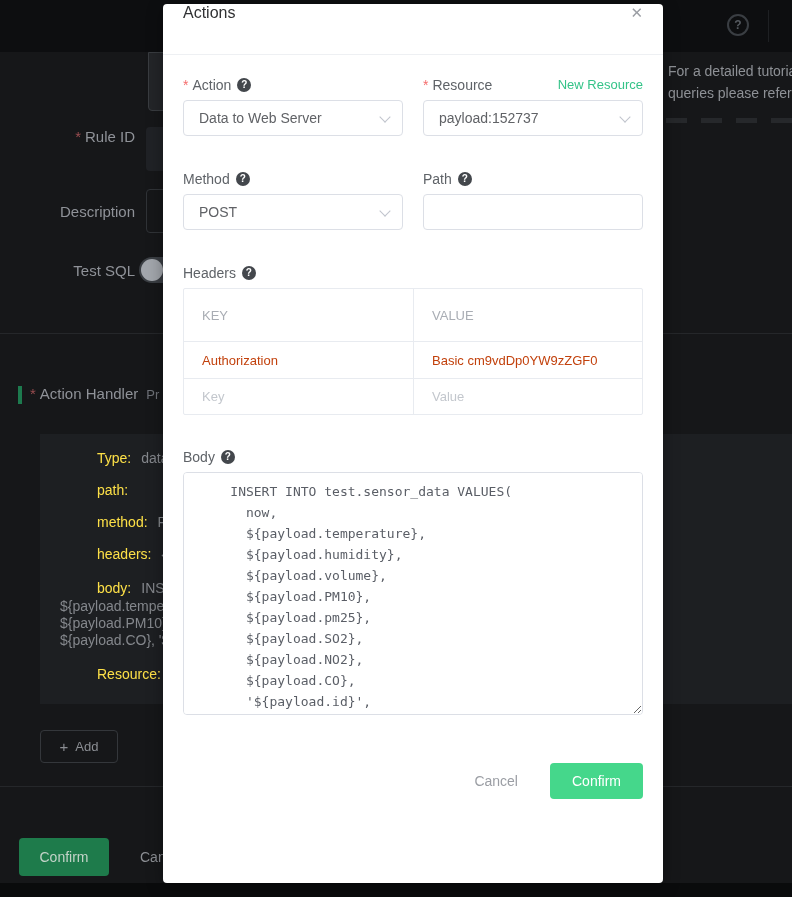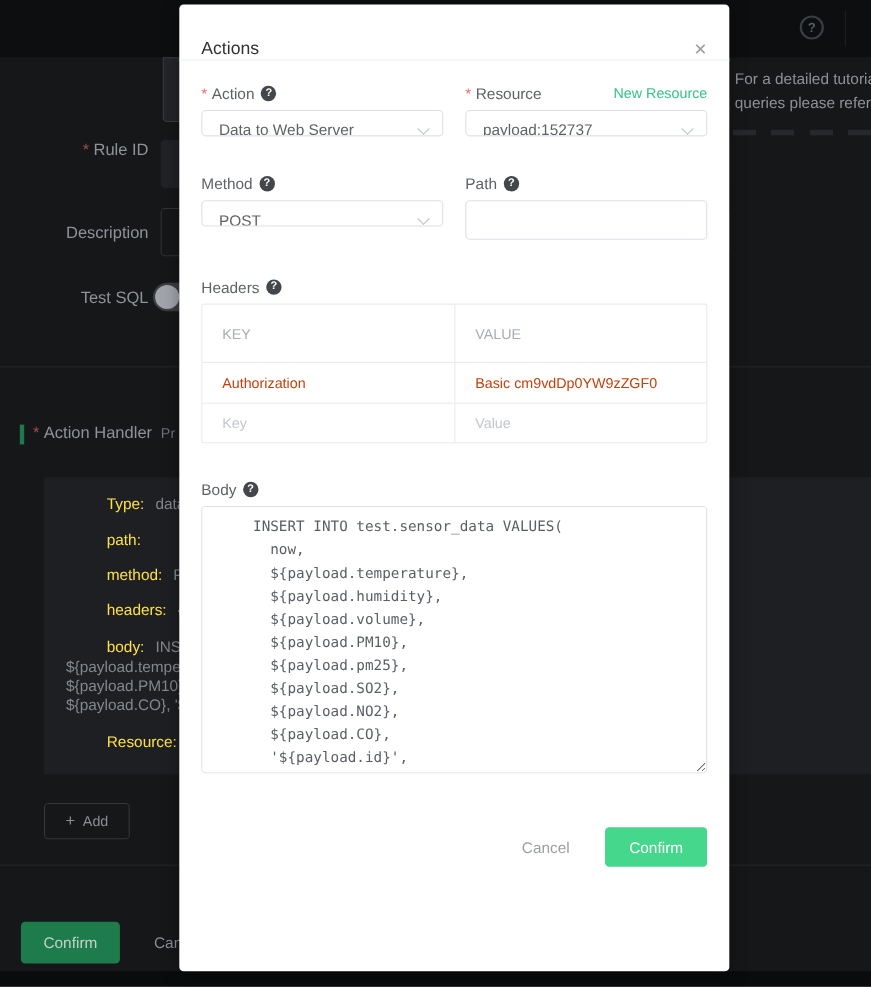--- a/index.html
+++ b/index.html
@@ -45,35 +45,35 @@
   .bg-cancel { position:absolute; left:140px; top:849px; font-size:14px; color:#8b8e93; white-space:nowrap; }
 
   .tutorial { position:absolute; left:668px; top:60px; font-size:14px; color:#8e9196; line-height:22px; white-space:nowrap; }
   .dash-line { position:absolute; left:666px; top:118px; width:126px; height:5px;
     background:repeating-linear-gradient(90deg,#26282b 0 21px,transparent 21px 35px); }
   .bottom-bar { position:absolute; left:0; top:883px; width:792px; height:14px; background:#0a0b0c; }
 
   
   .modal { position:absolute; left:163px; top:4px; width:500px; height:879px; background:#ffffff;
     border-radius:4px; box-shadow:0 4px 16px rgba(0,0,0,.35); z-index:10; }
-  .modal-header { height:51px; border-bottom:1px solid #eef0f3; display:flex; align-items:flex-end;
+  .modal-header { height:51px; border-bottom:1px solid #eef0f3; display:flex; align-items:flex-start;
     justify-content:space-between; padding:0 20px; }
   .modal-title { font-size:16px; color:#303133; }
   .close-x { font-size:15px; color:#9b9ea4; cursor:pointer; }
 
   .modal-body { padding:20px 20px 0 20px; }
   .form-row { display:grid; grid-template-columns:220px 220px; column-gap:20px; }
   .field-label { display:flex; align-items:center; font-size:14px; color:#5f6368; height:19px; margin-bottom:6px; }
   .req { color:#f56c6c; margin-right:4px; font-size:14px; }
   .qmark { display:inline-block; width:14px; height:14px; margin-left:6px; background:#43474c; color:#ffffff;
     border-radius:50%; font-size:10px; font-weight:bold; text-align:center; line-height:14px; }
   .label-split { justify-content:space-between; }
   .new-resource { font-size:13px; color:#34c388; cursor:pointer; }
 
-  .select-box { position:relative; height:24px; border:1px solid #dcdfe6; border-radius:4px;
+  .select-box { position:relative; height:36px; border:1px solid #dcdfe6; border-radius:4px;
     font-size:14px; color:#606266; line-height:34px; padding:0 30px 0 15px; background:#fff;
     white-space:nowrap; overflow:hidden; cursor:pointer; }
   .chevron { position:absolute; right:13px; top:12px; width:8px; height:8px;
     border-right:1.5px solid #c0c4cc; border-bottom:1.5px solid #c0c4cc; transform:rotate(45deg); }
   .text-input { width:100%; height:36px; border:1px solid #dcdfe6; border-radius:4px; padding:0 15px;
     font-size:14px; color:#606266; outline:none; font-family:"Liberation Sans",sans-serif; }
 
   .gap-row { margin-top:33px; }
   .headers-section { margin-top:33px; }
   .kv-table { margin-top:5px; width:460px; border:1px solid #e8ebf0; border-radius:2px; }

